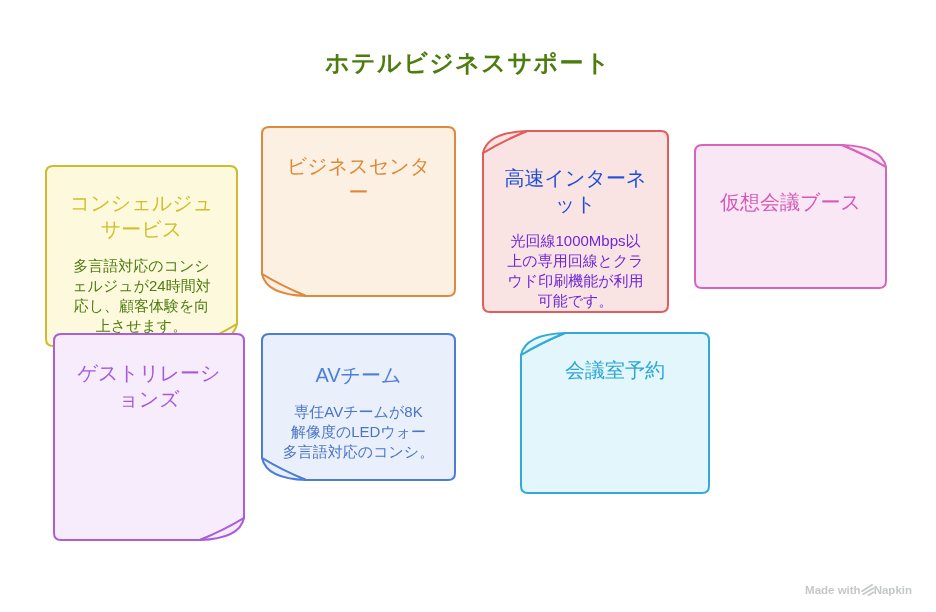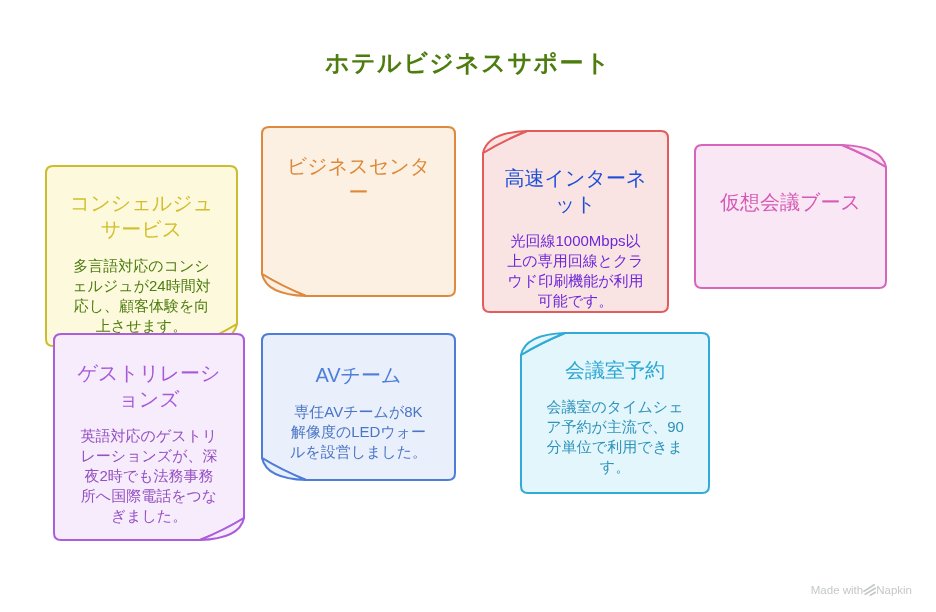--- a/index.html
+++ b/index.html
@@ -19,21 +19,21 @@
   }
   .note-title{
     font-size:20px;line-height:26px;white-space:pre-line;font-weight:normal;
   }
   .note-body{
     font-size:15px;line-height:20px;margin-top:14px;white-space:pre-line;
   }
   .watermark{
     position:absolute;right:24px;bottom:16px;
     display:flex;align-items:center;
-    font-size:11.5px;color:#c5c8ca;cursor:pointer;
+    font-size:11.5px;color:#c5c8ca;cursor:pointer;font-weight:bold;
   }
   .watermark svg{display:block;}
 </style>
 </head>
 <body>
 
 <div class="canvas">
   <div class="heading" style="color: #4d7c0f; text-align: center;">ホテルビジネスサポート</div>
 
   <div id="cards">
@@ -85,50 +85,41 @@
         </div>
       </div>
       <div class="note" style="left: 46px; top: 334px; width: 190px; height: 206px; margin-left: 8px;">
         <svg class="shape" width="190" height="206" viewBox="0 0 190 206">
           <path d="M 7 0 H 183 Q 190 0 190 7 V 184 Q 170.2 196.1 146 206 H 7 Q 0 206 0 199 V 7 Q 0 0 7 0 Z" fill="#f6ecfb" stroke="#ab5ddb" stroke-width="2" stroke-linejoin="round"></path>
           <path d="M 190 184 Q 185.6 204.68 146 206 Q 170.2 196.1 190 184 Z" fill="#f6ecfb" stroke="#ab5ddb" stroke-width="2" stroke-linejoin="round"></path>
         </svg>
         <div class="note-content" style="padding-top:26px">
           <div class="note-title" style="color:#a65ad9">ゲストリレーシ
 ョンズ</div>
-          <div class="note-body" style="color:#9550c2">英語対応のゲストリ
-レーションズが、深
-夜2時でも法務事務
-所へ国際電話をつな
-ぎました。</div>
         </div>
       </div>
       <div class="note" style="left: 262px; top: 334px; width: 193px; height: 146px;">
         <svg class="shape" width="193" height="146" viewBox="0 0 193 146">
           <path d="M 7 0 H 186 Q 193 0 193 7 V 139 Q 193 146 186 146 H 44 Q 19.8 136.1 0 124 V 7 Q 0 0 7 0 Z" fill="#e9effb" stroke="#4d7dd8" stroke-width="2" stroke-linejoin="round"></path>
           <path d="M 44 146 Q 4.4 144.68 0 124 Q 19.8 136.1 44 146 Z" fill="#e9effb" stroke="#4d7dd8" stroke-width="2" stroke-linejoin="round"></path>
         </svg>
         <div class="note-content" style="padding-top:28px">
           <div class="note-title" style="color:#4e7ed9">AVチーム</div>
           <div class="note-body" style="color:#4a75c4">専任AVチームが8K
 解像度のLEDウォー
-ルを設営しました。</div>
+多言語対応のコンシ。</div>
         </div>
       </div>
       <div class="note" style="left: 481px; top: 333px; width: 188px; height: 160px; margin-left: 40px;">
         <svg class="shape" width="188" height="160" viewBox="0 0 188 160">
           <path d="M 44 0 H 181 Q 188 0 188 7 V 153 Q 188 160 181 160 H 7 Q 0 160 0 153 V 22 Q 19.8 9.9 44 0 Z" fill="#e3f6fb" stroke="#32aad6" stroke-width="2" stroke-linejoin="round"></path>
           <path d="M 0 22 Q 4.4 1.3199999999999998 44 0 Q 19.8 9.9 0 22 Z" fill="#e3f6fb" stroke="#32aad6" stroke-width="2" stroke-linejoin="round"></path>
         </svg>
         <div class="note-content" style="padding-top:24px">
           <div class="note-title" style="color:#2ba6d3">会議室予約</div>
-          <div class="note-body" style="color:#2f92bb">会議室のタイムシェ
-ア予約が主流で、90
-分単位で利用できま
-す。</div>
         </div>
       </div>
     </div>
 
   <div class="watermark" style="color: rgb(197, 200, 202);">
     <span>Made with</span>
     <svg width="13" height="13" viewBox="0 0 13 13" fill="none" stroke="#c5c8ca" stroke-width="1.7" stroke-linecap="round">
       <path d="M1 8.2 L11.2 1.8"></path>
       <path d="M2.2 11.2 L12.2 5.2"></path>
       <path d="M7.4 12.2 L12.4 9.2"></path>

